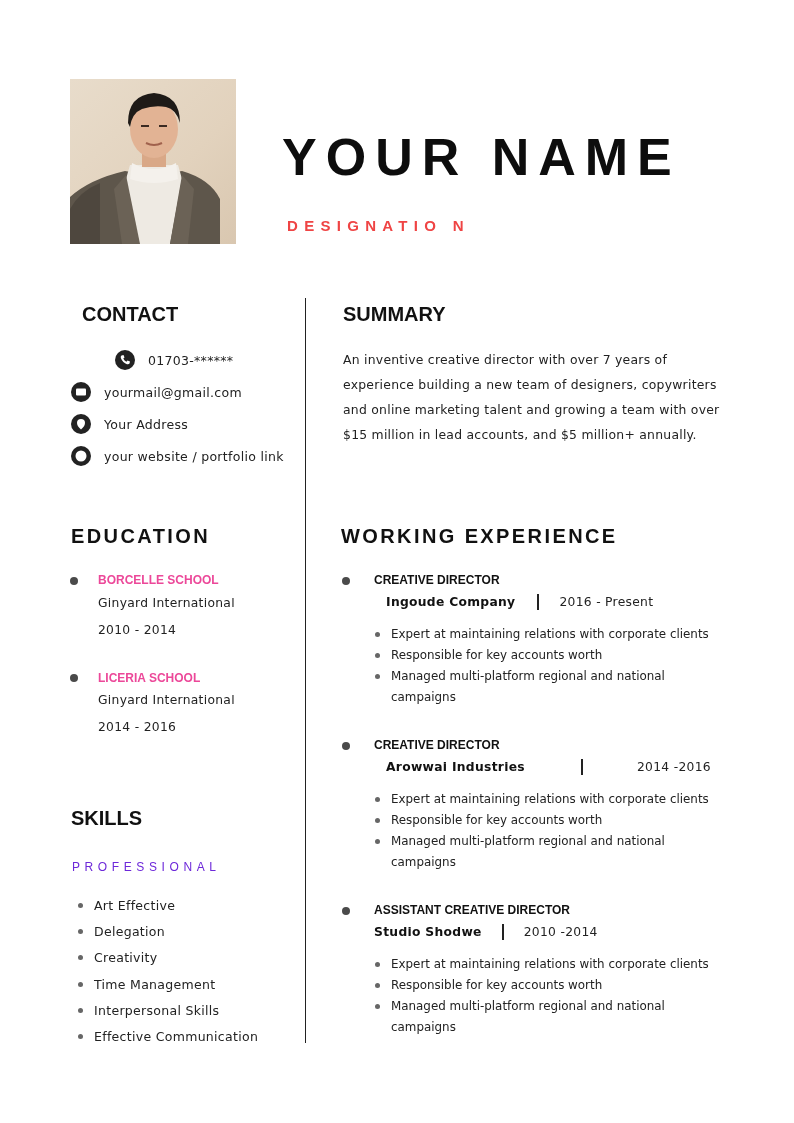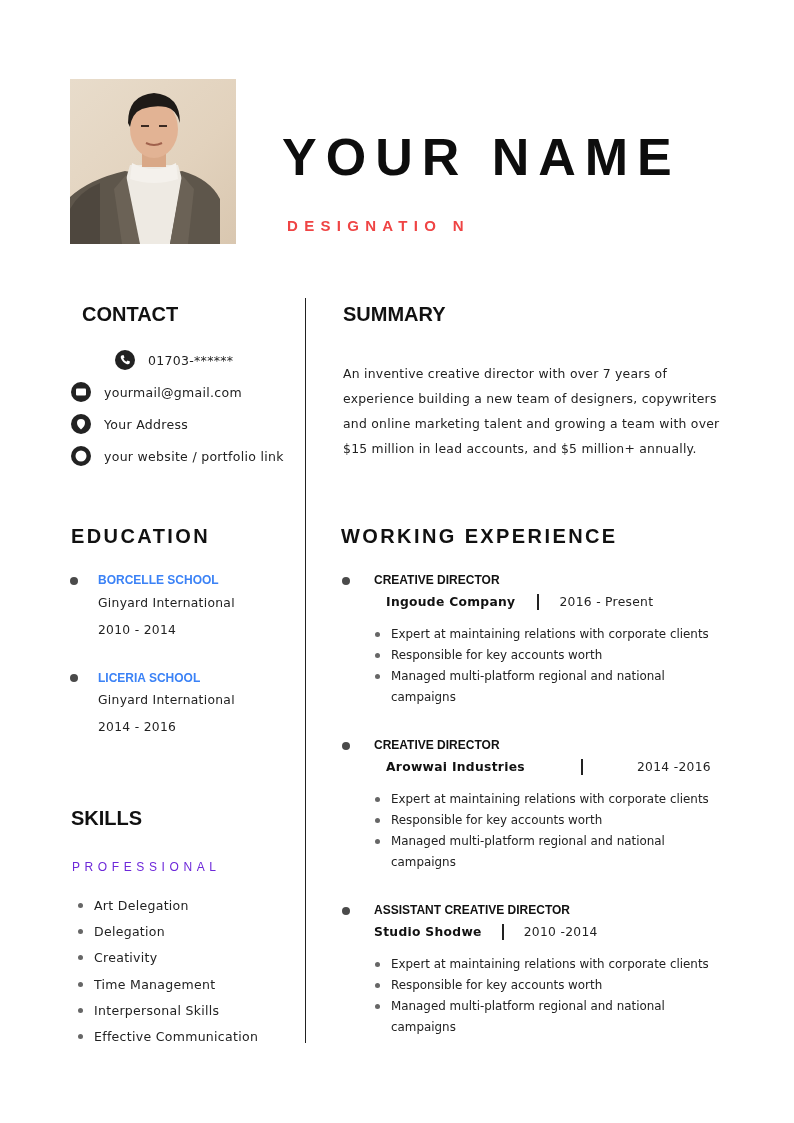--- a/index.html
+++ b/index.html
@@ -8,23 +8,23 @@
     .photo { left:70px; top:79px; width:166px; height:165px; overflow:hidden; background:linear-gradient(135deg,#e8dccb 0%,#e2d2bd 60%,#d9c7b0 100%); }
     .name { left:282px; top:127px; font-family:"Liberation Sans", sans-serif; font-weight:bold; font-size:52px; letter-spacing:9px; color:#0d0d0d; line-height:60px; white-space:nowrap; }
     .designation { left:287px; top:217px; font-family:"Liberation Sans", sans-serif; font-weight:bold; font-size:15px; letter-spacing:6.3px; color:#ef4444; white-space:nowrap; }
     .divider { left:305px; top:298px; width:1px; height:745px; background:#222; }
     .h2 { font-family:"Liberation Sans", sans-serif; font-weight:bold; font-size:20px; color:#111; white-space:nowrap; line-height:24px; }
     .h2.wide { letter-spacing:2.4px; }
     .contact-row { left:71px; height:20px; display:flex; align-items:center; }
     .cicon { width:20px; height:20px; border-radius:50%; background:#222; position:relative; flex:none; }
     .cicon svg { position:absolute; left:0; top:0; }
     .ctext { margin-left:13px; font-size:12.5px; color:#222; letter-spacing:0.3px; white-space:nowrap; }
-    .summary { left:343px; top:361px; width:380px; font-size:12.4px; line-height:25px; color:#222; letter-spacing:0.25px; }
+    .summary { left:343px; top:347px; width:380px; font-size:12.4px; line-height:25px; color:#222; letter-spacing:0.25px; }
     .dot { width:8px; height:8px; border-radius:50%; background:#4a4a4a; }
-    .edu-title { font-family:"Liberation Sans", sans-serif; font-weight:bold; font-size:12px; color:#3b82f6; white-space:nowrap; }
+    .edu-title { font-family:"Liberation Sans", sans-serif; font-weight:bold; font-size:12px; color:#ec4899; white-space:nowrap; }
     .edu-sub { font-size:12.3px; color:#222; white-space:nowrap; letter-spacing:0.3px; }
     .prof { left:72px; top:860px; font-family:"Liberation Sans", sans-serif; font-weight:normal; font-size:12px; letter-spacing:4.6px; color:#6d28d9; }
     .skill { left:78px; display:flex; align-items:center; height:18px; }
     .sdot { width:5px; height:5px; border-radius:50%; background:#666; margin-right:11px; flex:none; }
     .skill span { font-size:12.5px; color:#222; letter-spacing:0.3px; white-space:nowrap; }
     .job-title { font-family:"Liberation Sans", sans-serif; font-weight:bold; font-size:12px; color:#111; white-space:nowrap; }
     .company-line { display:flex; align-items:center; white-space:nowrap; }
     .company { font-weight:bold; font-size:12.3px; color:#111; letter-spacing:0.3px; }
     .vbar { width:2px; height:16px; background:#222; }
     .dates { font-size:12.3px; color:#222; letter-spacing:0.3px; }
@@ -115,21 +115,21 @@
 <div class="abs dot" style="left:70px; top:674px;"></div>
 <div class="abs edu-title" style="left:98px; top:671px;">LICERIA SCHOOL</div>
 <div class="abs edu-sub" style="left:98px; top:693px;">Ginyard International</div>
 <div class="abs edu-sub" style="left:98px; top:720px;">2014 - 2016</div>
 
 <div class="abs h2" style="left:71px; top:806px;">SKILLS</div>
 <div class="abs prof">PROFESSIONAL</div>
 
 <div class="abs skill" style="top:896px;">
     <i class="sdot"></i>
-    <span>Art Delegation</span>
+    <span>Art Effective</span>
   </div>
 <div class="abs skill" style="top:922px;">
     <i class="sdot"></i>
     <span>Delegation</span>
   </div>
 <div class="abs skill" style="top:948px;">
     <i class="sdot"></i>
     <span>Creativity</span>
   </div>
 <div class="abs skill" style="top:975px;">

